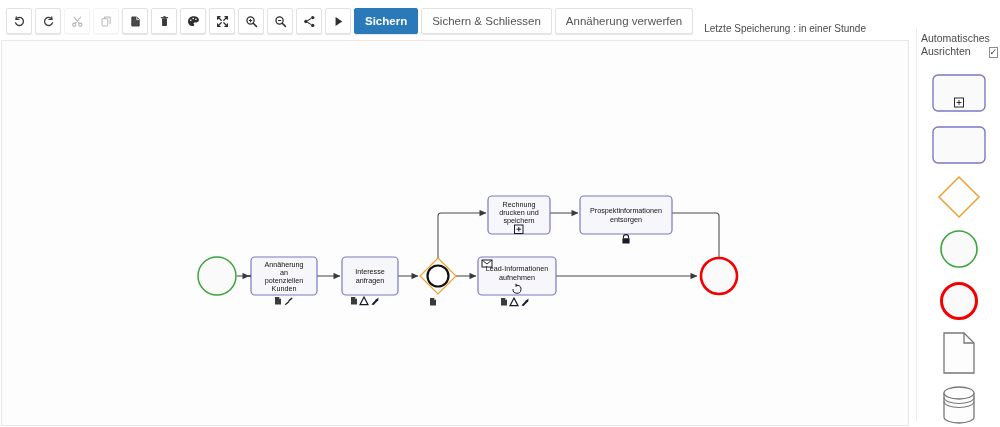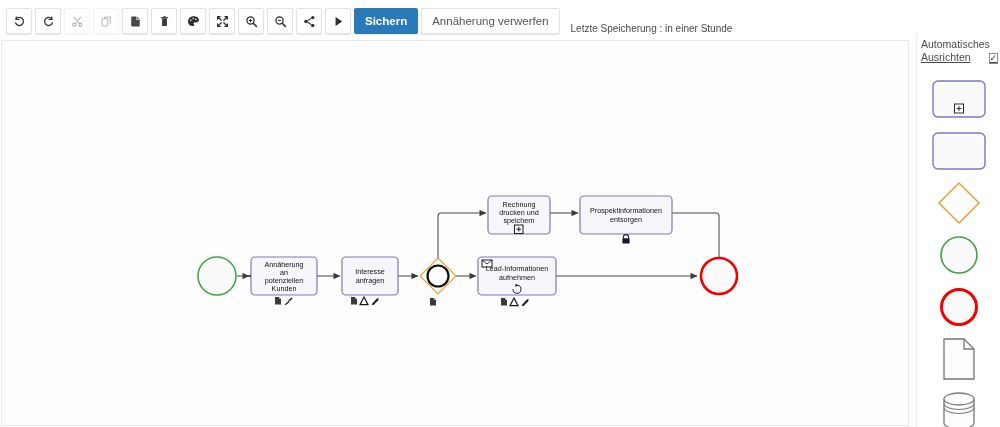--- a/index.html
+++ b/index.html
@@ -79,33 +79,33 @@
   .bpmn-label {
     font-family: "Liberation Sans", sans-serif;
     font-size: 7.2px;
     fill: #111111;
     text-anchor: middle;
   }
 
   
   #palette {
     position: absolute;
-    left: 916px; top: 34px;
+    left: 916px; top: 28px;
     width: 84px; height: 393px;
     background: #ffffff;
     border-left: 1px solid #ececec;
   }
   #palette-head {
     padding: 4px 6px 0 4px;
     font-size: 10.5px;
     color: #4a4a4a;
     line-height: 13px;
   }
   #palette-head .row2 {
-    display: flex; align-items: flex-end; gap: 18px; text-decoration: underline;
+    display: flex; align-items: flex-end; gap: 18px;
   }
   .chk {
     width: 11px; height: 11px;
     border: 1px solid #8a8a8a;
     background: #fff;
     display: inline-flex;
     align-items: center; justify-content: center;
     font-size: 9px; color: #333;
     line-height: 1;
     cursor: pointer;
@@ -217,20 +217,21 @@
     </svg>
   </div>
 
   <div class="tb-btn">
     <svg width="13" height="13" viewBox="0 0 16 16">
       <path d="M4.4 2.6 L12.6 8 L4.4 13.4 Z" fill="#2f2f2f"></path>
     </svg>
   </div>
 
   <div class="tb-text-btn primary">Sichern</div>
+  <div class="tb-text-btn">Sichern &amp; Schliessen</div>
   <div class="tb-text-btn">Annäherung verwerfen</div>
   <div id="last-save">Letzte Speicherung : in einer Stunde</div>
 </div>
 
 <div id="canvas">
   <svg id="diagram-svg" width="908" height="386" viewBox="0 0 908 386">
     <defs>
       <marker id="arw" markerWidth="7" markerHeight="7" refX="6.2" refY="3" orient="auto">
         <path d="M0,0 L6.5,3 L0,6 Z" fill="#3a3a3a"></path>
       </marker>

